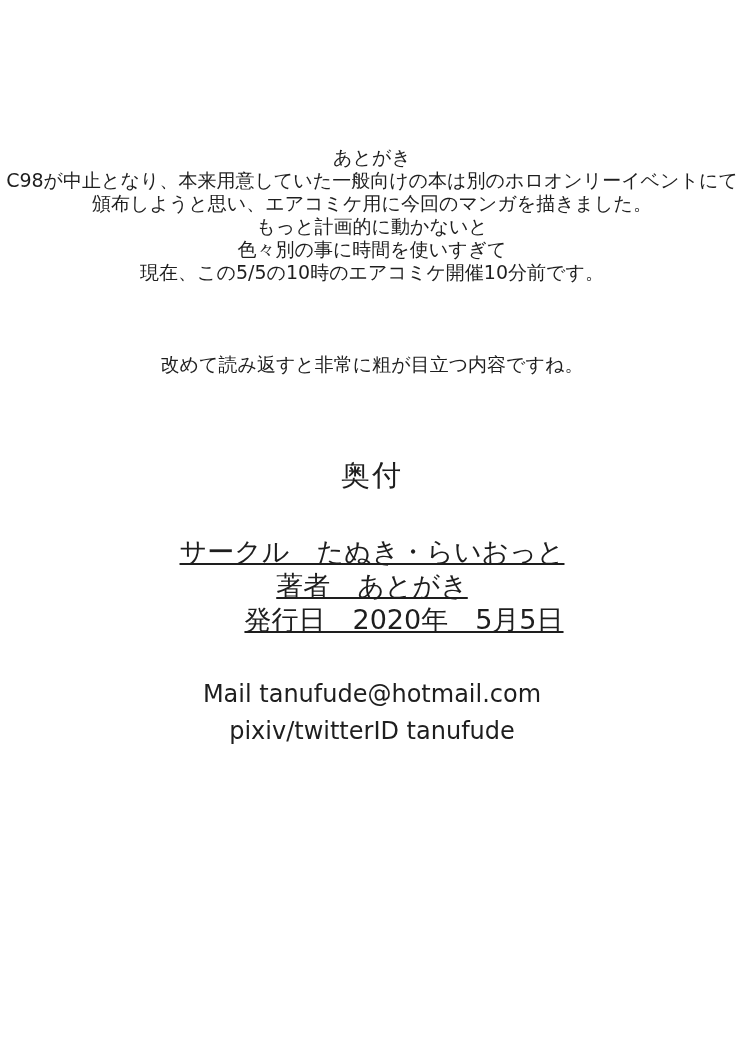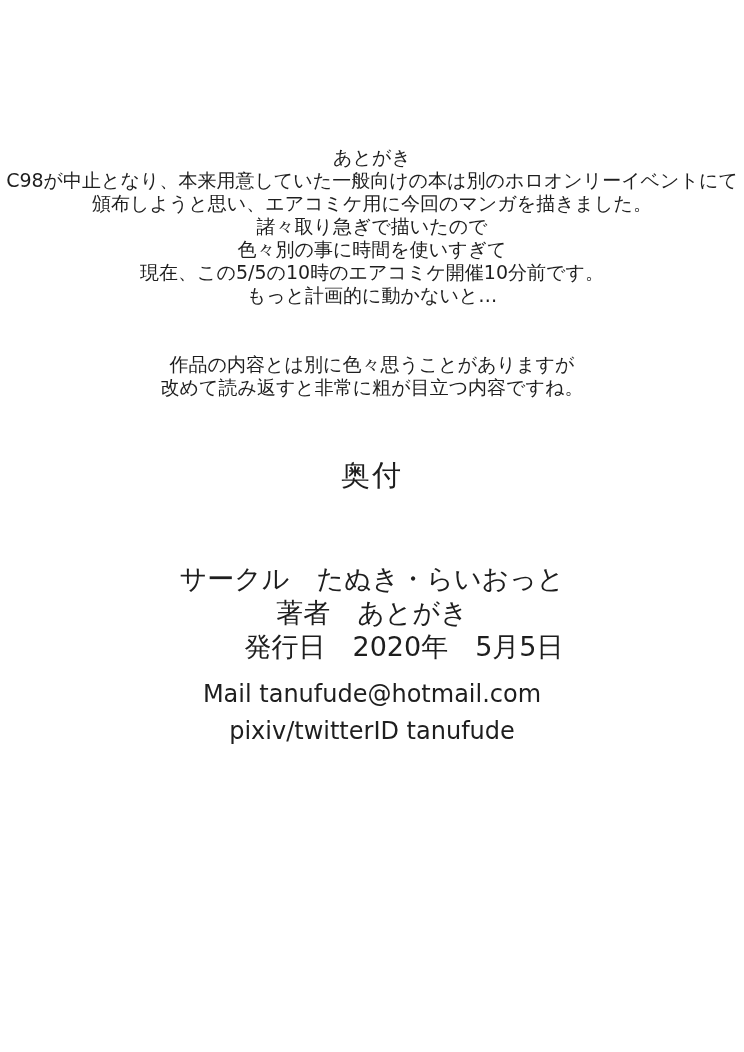--- a/index.html
+++ b/index.html
@@ -17,42 +17,40 @@
     }
     .block { position: absolute; left: 0; right: 0; }
     .line { white-space: nowrap; }
 
     
     .afterword-text { top: 146px; font-size: 19px; line-height: 23px; }
     .afterword-closing { top: 353px; font-size: 19px; line-height: 23px; }
 
     
     .colophon-title { top: 458px; font-size: 29px; line-height: 34px; letter-spacing: 2px; text-align: center; }
-    .colophon-info { top: 562px; font-size: 27px; line-height: 34px; }
+    .colophon-info { top: 535px; font-size: 27px; line-height: 34px; text-decoration: underline; }
     .colophon-info .indent-right { text-indent: 64px; }
     .contact { top: 676px; font-size: 24px; line-height: 37px; }
     .notice { top: 785px; font-size: 28px; line-height: 37px; }
   </style>
 </head>
 <body>
 
 <div class="page">
 
   <section class="block afterword-text">
     <div class="line">あとがき</div>
     <div class="line">C98が中止となり、本来用意していた一般向けの本は別のホロオンリーイベントにて</div>
     <div class="line">頒布しようと思い、エアコミケ用に今回のマンガを描きました。</div>
-    <div class="line">諸々取り急ぎで描いたので</div>
+    <div class="line">もっと計画的に動かないと</div>
     <div class="line">色々別の事に時間を使いすぎて</div>
     <div class="line">現在、この5/5の10時のエアコミケ開催10分前です。</div>
-    <div class="line">もっと計画的に動かないと…</div>
   </section>
 
   <section class="block afterword-closing">
-    <div class="line">作品の内容とは別に色々思うことがありますが</div>
     <div class="line">改めて読み返すと非常に粗が目立つ内容ですね。</div>
   </section>
 
   <section class="block colophon-title">
     <div class="line">奥付</div>
   </section>
 
   <section class="block colophon-info">
     <div class="line">サークル　たぬき・らいおっと</div>
     <div class="line">著者　あとがき</div>

